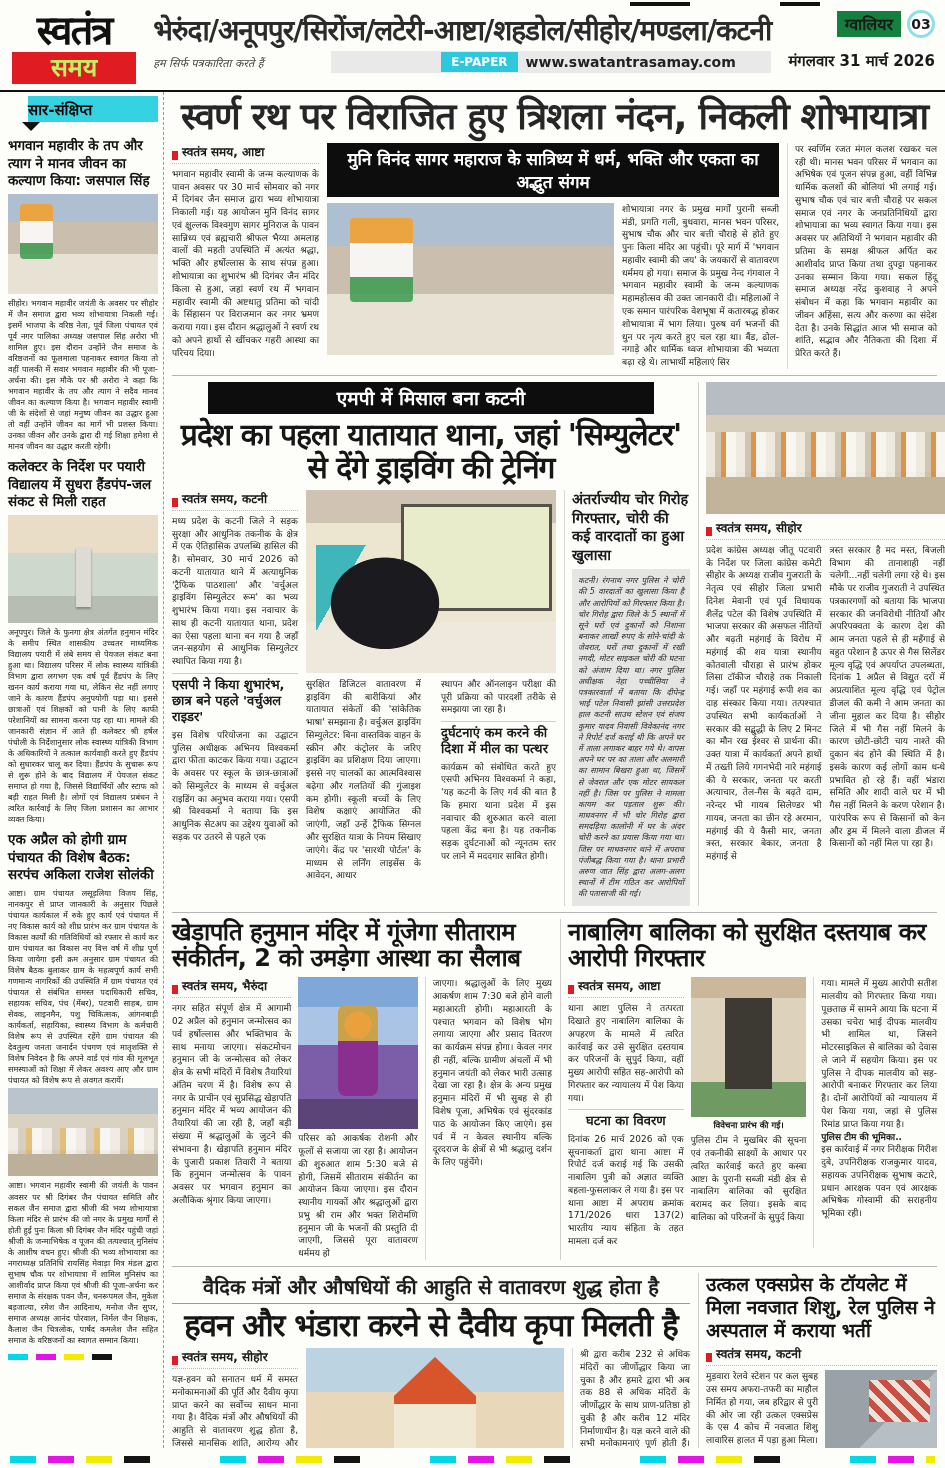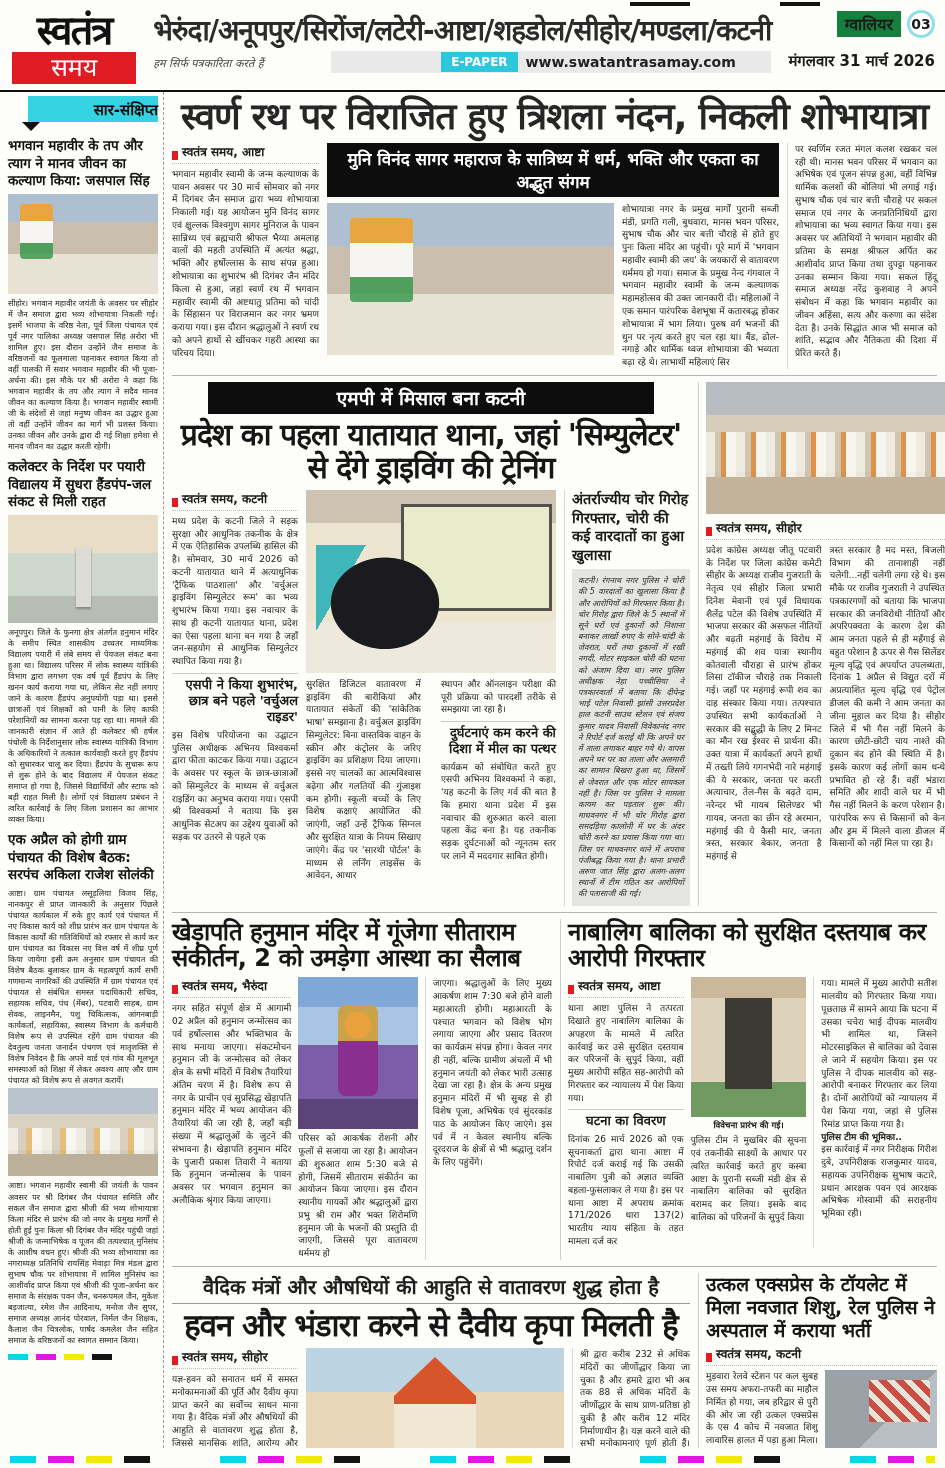--- a/index.html
+++ b/index.html
@@ -5,41 +5,41 @@
   * { margin:0; padding:0; box-sizing:border-box; }
   body { font-family:"DejaVu Sans", sans-serif; background:#efefef; }
   #page { width:945px; height:1468px; margin:0 auto; background:#fdfdfa; position:relative; overflow:hidden; color:#1a1a1a; }
 
   
   .reg-mark { position:absolute; top:2px; left:630px; width:60px; height:4px; background:#111; }
   .reg-mark2 { position:absolute; top:2px; left:780px; width:40px; height:4px; background:#111; }
   #masthead { display:flex; align-items:flex-start; padding:10px 10px 4px 12px; border-bottom:2px solid #111; height:92px; gap:17px; }
   .logo-box { width:140px; text-align:center; }
   .logo-top { font-size:40px; font-weight:800; letter-spacing:-2px; color:#111; line-height:1; }
-  .logo-bottom { background:#e01b22; color:#ffffff; font-size:25px; font-weight:400; line-height:1.2; margin-top:2px; padding:1px 0; }
+  .logo-bottom { background:#e01b22; color:#bef264; font-size:25px; font-weight:700; line-height:1.2; margin-top:2px; padding:1px 0; }
   .mast-center { flex:1; }
   .cities { font-size:28px; font-weight:800; color:#2b2b2b; letter-spacing:-1px; white-space:nowrap; }
   .mast-row2 { display:flex; align-items:center; margin-top:3px; gap:8px; }
   .tagline { font-size:11px; font-style:italic; color:#444; width:170px; }
   .url-bar { flex:1; background:#e9e9e9; display:flex; align-items:center; height:22px; }
   .epaper { background:#2ec8dc; color:#fff; font-weight:700; font-size:12px; padding:3px 10px; margin-left:110px; }
   .website { font-size:14px; color:#222; padding-left:8px; font-weight:600; }
   .mast-right { width:150px; text-align:right; }
   .edition-row { display:flex; align-items:center; justify-content:flex-end; gap:6px; }
   .edition { background:#15803d; font-size:16px; font-weight:800; padding:2px 8px; }
   .pageno { width:28px; height:28px; border:3px solid #8fdeea; border-radius:50%; display:flex; align-items:center; justify-content:center; font-size:14px; font-weight:800; background:#fff; }
   .date { font-size:15px; font-weight:800; margin-top:12px; white-space:nowrap; }
 
   
   #frame { display:flex; height:1356px; }
   #sidebar { width:164px; border-right:1px dashed #9a9a9a; padding:4px 5px 0 8px; overflow:hidden; }
   #main { flex:1; padding:2px 8px 0 8px; overflow:hidden; }
 
   
-  .sb-title { background:#35d3e2; color:#0b0b0b; font-weight:800; font-size:15px; text-align:right; padding:3px 0;margin-left:20px; }
+  .sb-title { background:#35d3e2; color:#0b0b0b; font-weight:800; font-size:15px; text-align:left; padding:3px 0;margin-left:20px; }
   .sb-tri { width:0; height:0; border-left:9px solid transparent; border-right:9px solid transparent; border-top:9px solid #111; margin-left:14px; }
   .sb-head { font-size:13.5px; font-weight:800; line-height:1.3; margin:6px 0 4px 0; color:#111; }
   .sb-body { font-size:8px; line-height:1.38; text-align:justify; color:#222; }
   .sb-photo { width:100%; margin:2px 0 4px 0; }
 
   .photo { background:#cfd4d8; position:relative; overflow:hidden; }
 
   
   .byline { font-size:12px; font-weight:800; display:flex; align-items:flex-end; gap:4px; margin-bottom:4px; border-bottom:1px dotted #bbb; padding-bottom:3px; }
   .byline .sq { width:6px; height:9px; background:#e01b22; display:inline-block; }
@@ -61,21 +61,21 @@
   
   .band { display:flex; gap:8px; }
   .kicker { background:#0d0d0d; color:#fff; font-size:19px; font-weight:800; text-align:center; padding:3px 0; width:86%; margin:0 auto 2px auto; }
   .traffic-h1 { font-size:30px; font-weight:800; letter-spacing:-1px; line-height:1.1; text-align:center; color:#161616; padding:2px 0 6px 0; }
   .tr-row { display:flex; gap:8px; }
   .tr-c1 { width:126px; flex:none; }
   .tr-mid { width:250px; flex:none; }
   .tr-photo { width:100%; height:183px; margin-bottom:5px; }
   .tr-minis { display:flex; gap:20px; }
   .tr-mini { flex:1; }
-  .subhead-sm { font-size:13px; font-weight:800; line-height:1.25; margin:5px 0 3px 0; border-top:1px solid #ccc; padding-top:3px;text-align:right; }
+  .subhead-sm { font-size:13px; font-weight:800; line-height:1.25; margin:5px 0 3px 0; border-top:1px solid #ccc; padding-top:3px; }
   .thief-col { width:126px; flex:none; }
   .thief-h { font-size:14.5px; font-weight:800; line-height:1.3; margin-bottom:4px; }
   .thief-box { background:#e5e5e3; font-style:italic; font-size:8px; line-height:1.4; padding:6px; text-align:justify; color:#2a2a2a; }
 
   .cong { width:247px; flex:none; border-left:1px solid #cfcfcf; padding-left:7px; }
   .cong-h1 { font-size:23px; font-weight:800; line-height:1.15; letter-spacing:-0.5px; color:#161616; margin-bottom:5px; }
   .cong-photo { width:100%; height:132px; margin-bottom:5px; }
   .cong-cols { display:flex; gap:8px; }
   .cong-col { flex:1; }
 

